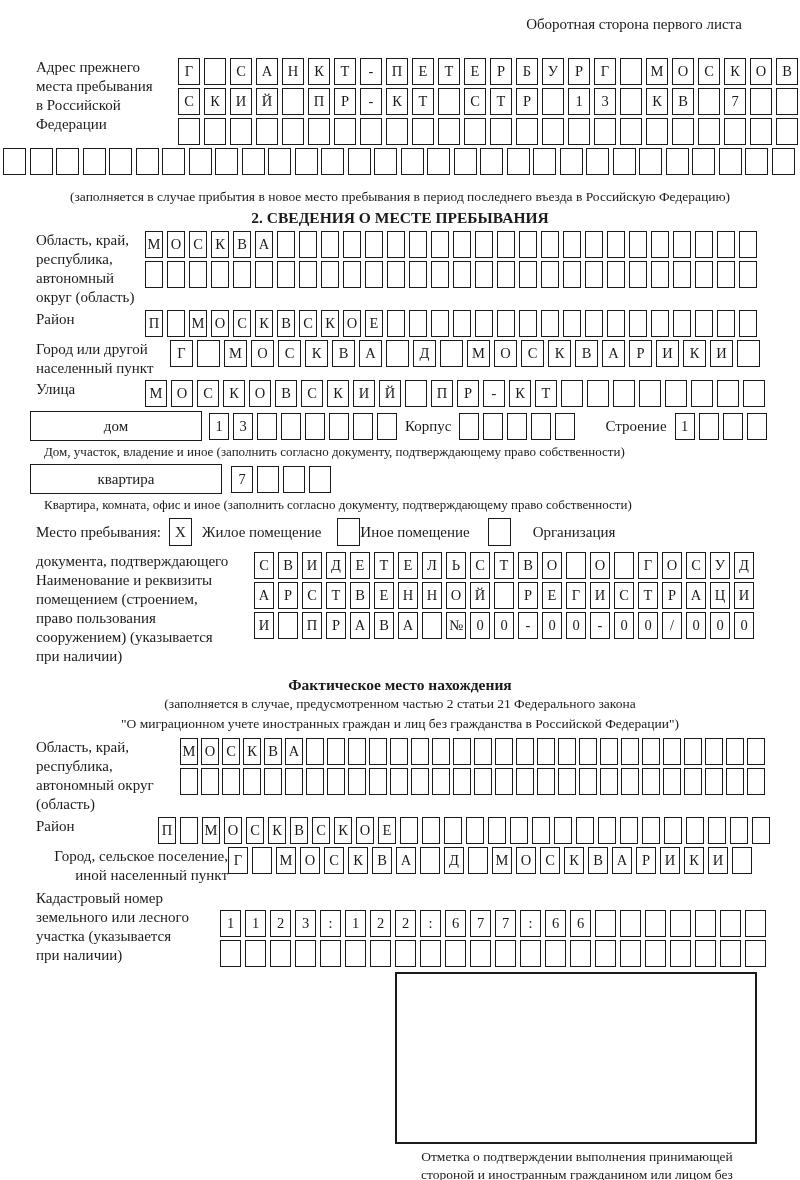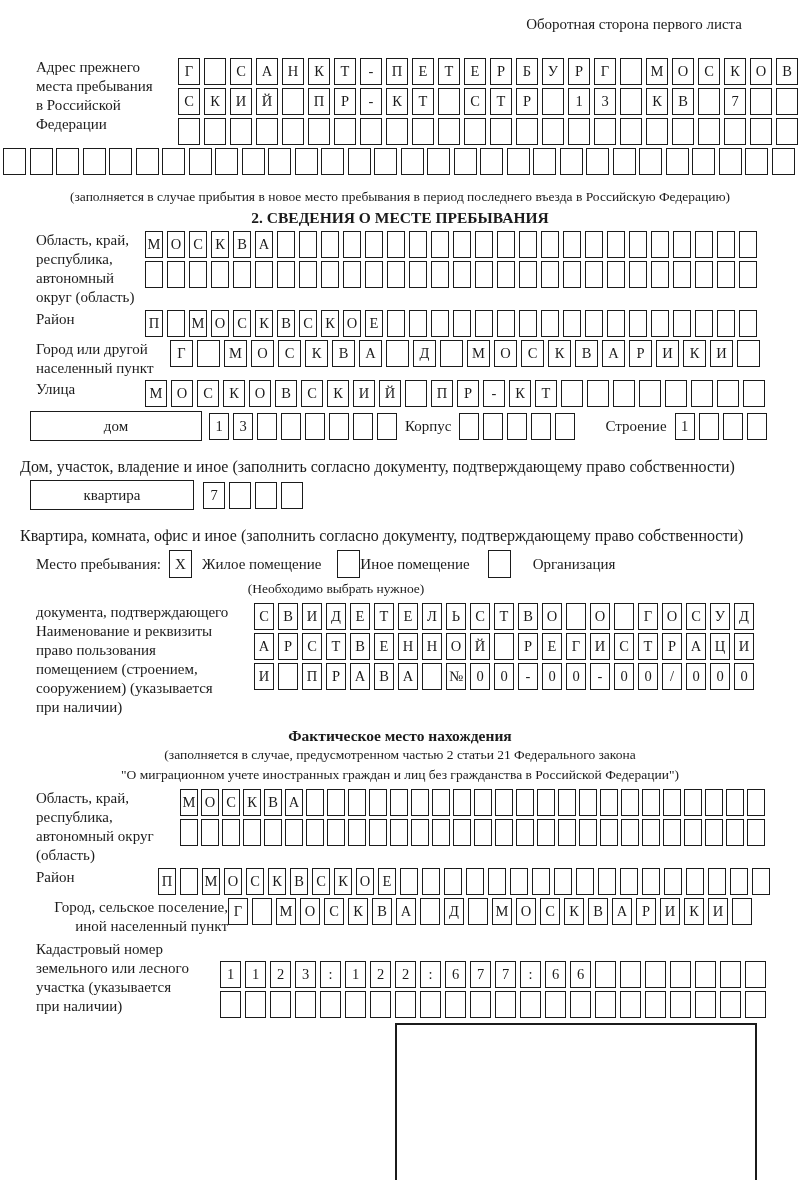--- a/index.html
+++ b/index.html
@@ -23,21 +23,21 @@
   .cells-full{gap:3.5px} .cells-full .cell{width:23px}
   .cells-b{gap:4px}  .cells-b .cell{width:18px}
   .cells-c{gap:4px}  .cells-c .cell{width:23px}
   .cells-street{gap:4px} .cells-street .cell{width:22px}
   .cells-doc{gap:4px} .cells-doc .cell{width:20px}
   .cells-cad{gap:4px} .cells-cad .cell{width:21px}
   .cells-b2{gap:3px} .cells-b2 .cell{width:18px}
   .cells-dom{gap:4px} .cells-dom .cell{width:20px}
   .cells-apt{gap:4px} .cells-apt .cell{width:22px}
   .caption{font-size:13.5px;text-align:center;margin-top:14px;}
-  .caption-left{font-size:16px;padding-left:20px;margin-top:17px;}
+  .caption-left{font-size:13px;padding-left:44px;margin-top:3px;}
   .sec-title{font-weight:bold;font-size:15.5px;text-align:center;margin-top:4px;}
   .wide-box{box-sizing:border-box;border:1.8px solid #1b1b1b;height:30px;display:flex;
     align-items:center;justify-content:center;font-size:15px;flex:0 0 auto;}
   .dom-row{display:flex;align-items:center;margin-left:30px;margin-top:4px;}
   .inline-label{font-size:15px;padding:0 8px;white-space:nowrap;}
   .chk{box-sizing:border-box;width:23px;height:28px;border:1.6px solid #1b1b1b;
     display:flex;align-items:center;justify-content:center;font-size:15px;flex:0 0 auto;}
   .mesto-row{display:flex;align-items:center;margin-left:36px;margin-top:5px;font-size:15px;}
   .note-center{font-size:13.5px;text-align:center;width:672px;margin-top:3px;}
   .fact-note{font-size:13.5px;text-align:center;line-height:20px;}
@@ -371,47 +371,46 @@
     <div class="cells cells-dom">
         <span class="cell">1</span>
         <span class="cell"></span>
         <span class="cell"></span>
         <span class="cell"></span>
       </div>
   </div>
   <div class="caption-left">Дом, участок, владение и иное (заполнить согласно документу, подтверждающему право собственности)</div>
 
   <div class="dom-row">
-    <div class="wide-box" style="width:164px;font-family:Liberation Serif, serif;">квартира</div>
+    <div class="wide-box" style="width:192px;font-family:Liberation Serif, serif;">квартира</div>
     <div class="cells cells-apt" style="margin-left:9px;">
         <span class="cell">7</span>
         <span class="cell"></span>
         <span class="cell"></span>
         <span class="cell"></span>
       </div>
   </div>
   <div class="caption-left">Квартира, комната, офис и иное (заполнить согласно документу, подтверждающему право собственности)</div>
 
   <div class="mesto-row">
     <span>Место пребывания:</span>
     <span class="chk" style="margin-left:8px;">X</span>
     <span style="margin-left:10px;">Жилое помещение</span>
     <span class="chk" style="margin-left:16px;"></span>
     <span style="margin-left:0;">Иное помещение</span>
     <span class="chk" style="margin-left:18px;"></span>
     <span style="margin-left:22px;">Организация</span>
   </div>
-  <div class="note-center">(Необходимо выбрать нужное)</div>
 
   <div class="group" style="margin-top:6px;">
     <div class="glabel" style="width:254px;">
         <div>документа, подтверждающего</div>
         <div>Наименование и реквизиты</div>
+        <div>помещением (строением,</div>
         <div>право пользования</div>
-        <div>помещением (строением,</div>
         <div>сооружением) (указывается</div>
         <div>при наличии)</div>
       </div>
     <div class="grows">
       <div class="cells cells-doc">
           <span class="cell">С</span>
           <span class="cell">В</span>
           <span class="cell">И</span>
           <span class="cell">Д</span>
           <span class="cell">Е</span>

